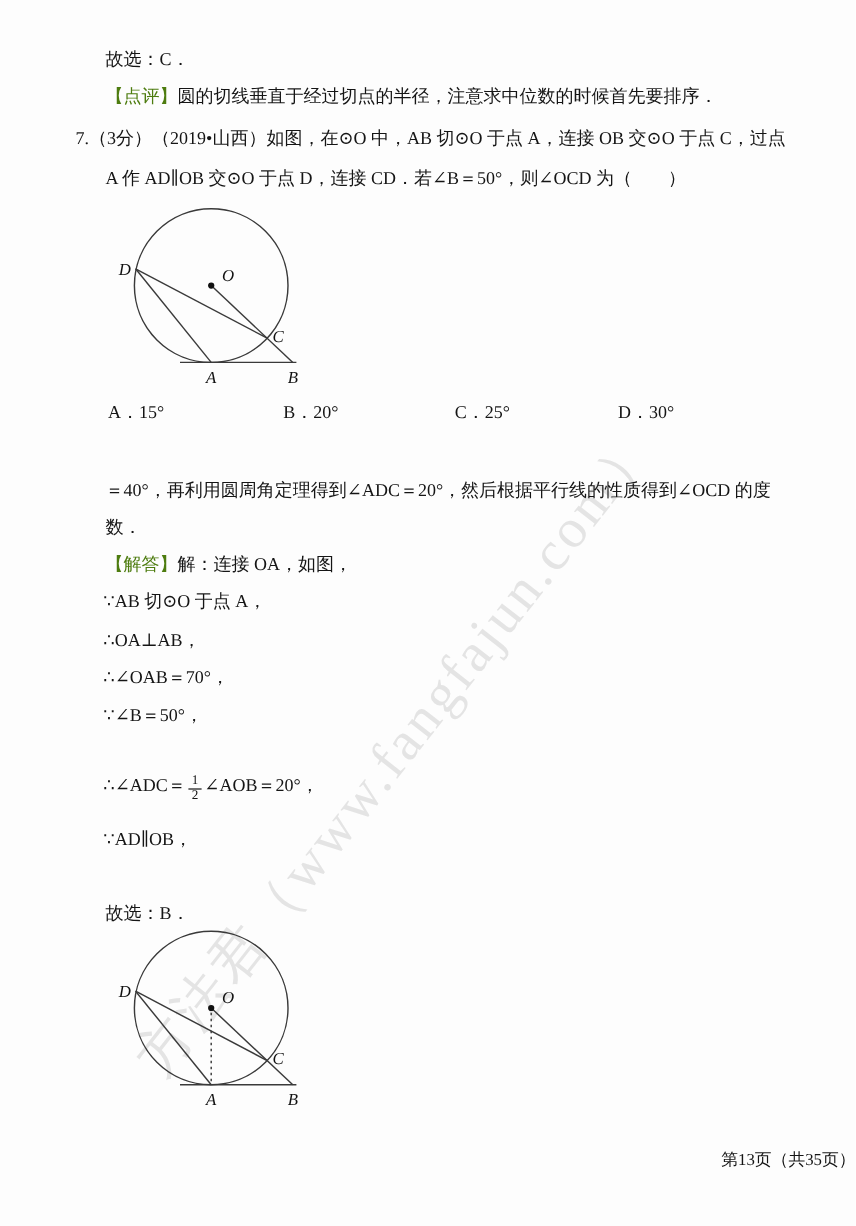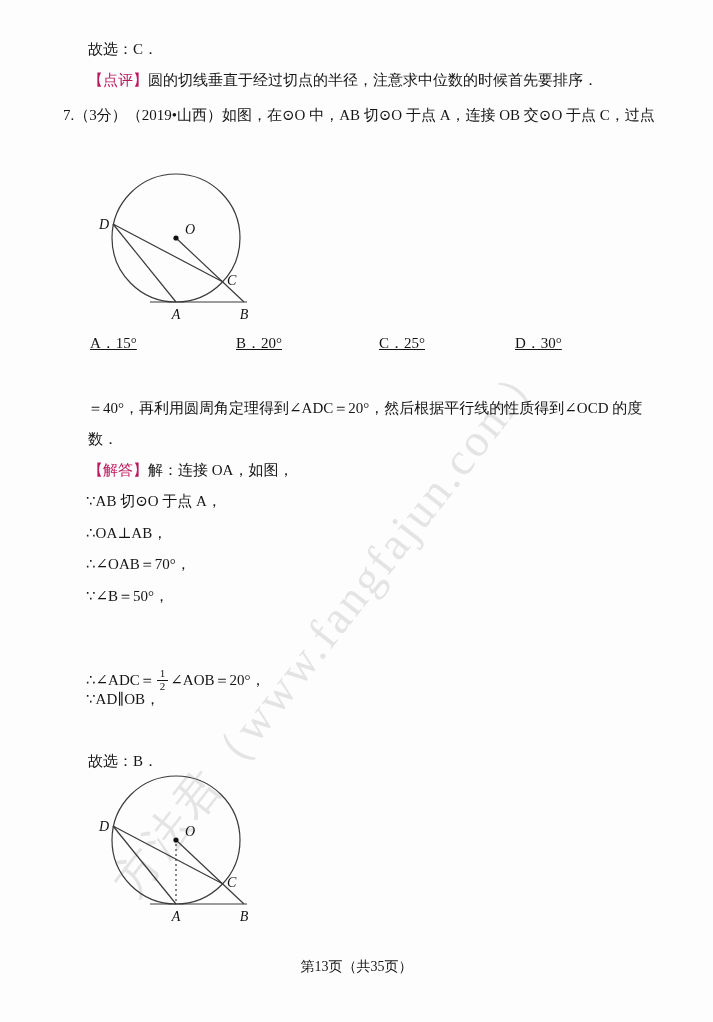--- a/index.html
+++ b/index.html
@@ -11,64 +11,65 @@
     font-family:"Liberation Serif","DejaVu Serif",serif;
     color:#151515;
   }
   .ln{
     position:absolute;
     font-size:15px;
     white-space:nowrap;
     z-index:2;
     color:#151515;
   }
-  .tag{color:#be185d;}
+  .tag{color:#4d7c0f;}
   .wm{
     position:absolute;
     left:-130px;top:595px;
     width:920px;
     text-align:center;
     transform:rotate(-52deg);
     font-size:46px;
     letter-spacing:3px;
     color:#e0e0e0;
     opacity:.85;
     z-index:1;
     white-space:nowrap;
   }
-  .opt{position:absolute;top:0;text-decoration:underline;}
-  .frline{display:flex;align-items:center;margin-top:20px;}
+  .opt{position:absolute;top:0;}
+  .frline{display:flex;align-items:flex-start;}
   .frac{
     display:inline-flex;flex-direction:column;align-items:center;
     font-size:11px;line-height:1.05;margin:0 2px;
   }
   .frac .num{padding:0 3px;border-bottom:1px solid #151515;}
   .fig{position:absolute;z-index:2;}
   .fig line, .fig circle{stroke:#3a3a3a;fill:none;stroke-width:1.2;}
   .fig .dot{fill:#111;stroke:none;}
   .fig text{
     font-family:"Liberation Serif","DejaVu Serif",serif;
     font-style:italic;font-size:14px;fill:#111;stroke:none;
   }
   .footer{
     position:absolute;left:0;top:958px;width:713px;
-    text-align:center;font-size:14px;z-index:2;
+    text-align:right;font-size:14px;z-index:2;
   }
 </style>
 </head>
 <body>
 
 <div class="page">
 
   <div class="wm">方法君（www.fangfajun.com）</div>
 
   <div class="ln" style="left:88px;top:40px">故选：C．</div>
   <div class="ln" style="left:88px;top:71px"><span class="tag">【点评】</span><span>圆的切线垂直于经过切点的半径，注意求中位数的时候首先要排序．</span></div>
 
   <div class="ln" style="left:63px;top:106px">7.（3分）（2019•山西）如图，在⊙O 中，AB 切⊙O 于点 A，连接 OB 交⊙O 于点 C，过点</div>
+  <div class="ln" style="left:88px;top:139px">A 作 AD∥OB 交⊙O 于点 D，连接 CD．若∠B＝50°，则∠OCD 为（　　）</div>
 
   <svg class="fig" style="left:96px;top:170px" width="170" height="152" viewBox="0 0 170 152">
     <circle cx="80" cy="68" r="64"></circle>
     <line x1="54" y1="132" x2="151" y2="132"></line>
     <line x1="80" y1="68" x2="148" y2="132"></line>
     <line x1="17" y1="54" x2="80" y2="132"></line>
     <line x1="17" y1="54" x2="127" y2="112"></line>
     <circle class="dot" cx="80" cy="68" r="2.6"></circle>
     <text x="13" y="59" text-anchor="end">D</text>
     <text x="89" y="64">O</text>

